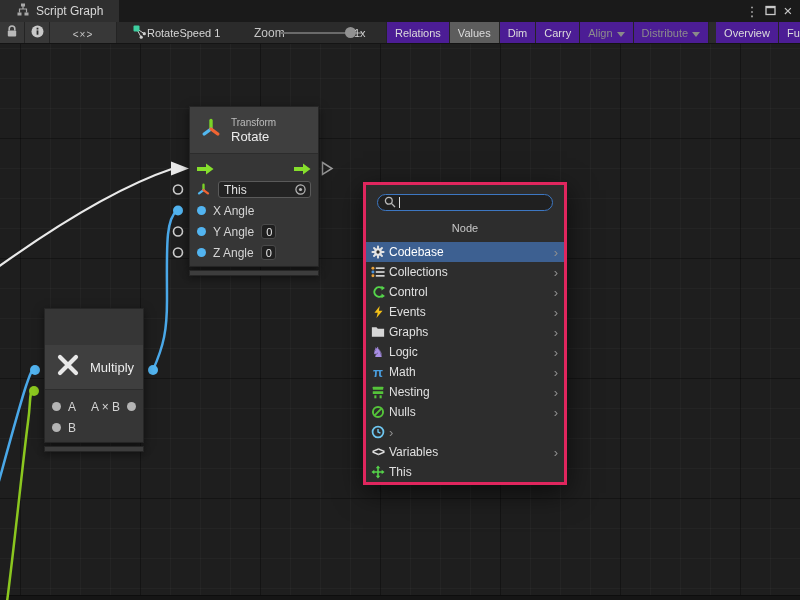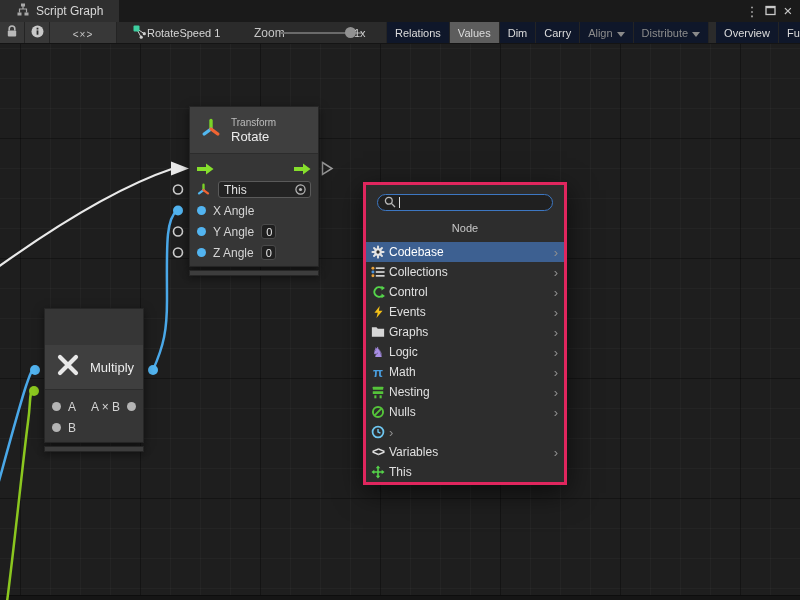--- a/index.html
+++ b/index.html
@@ -21,21 +21,21 @@
   .tb-icon-btn{height:22px;display:flex;align-items:center;justify-content:center;background:#383838;
     border-right:1px solid #242424;}
   .tbi-lock{width:25px;}.tbi-info{width:25px;}.tbi-code{width:67px;}
   .graph-ref{position:absolute;left:133px;top:0;height:22px;display:flex;align-items:center;
     font-size:11px;color:#d6d6d6;}
   .z-label{position:absolute;left:254px;top:0;height:22px;line-height:22px;font-size:12px;color:#c4c4c4;}
   .z-track{position:absolute;left:280px;top:10px;width:82px;height:2px;background:#6a6a6a;}
   .z-knob{position:absolute;left:345px;top:5px;width:11px;height:11px;border-radius:50%;background:#919191;}
   .z-value{position:absolute;left:354px;top:0;height:22px;line-height:22px;font-size:11px;color:#cfcfcf;}
   .tb-right{position:absolute;left:386px;top:0;display:flex;height:22px;border-left:1px solid #242424;}
-  .tb-btn{display:flex;align-items:center;gap:4px;height:22px;padding:0 8px;background:#0f172a;
+  .tb-btn{display:flex;align-items:center;gap:4px;height:22px;padding:0 8px;background:#4c1d95;
     border-right:1px solid #242424;font-size:11px;color:#dcdcdc;white-space:nowrap;flex:none;}
   .tb-btn.active{background:#5d5d5d;}
   .tb-btn.disabled{color:#8c8c8c;}
 
   
   .canvas{position:absolute;left:0;top:44px;width:800px;height:556px;overflow:hidden;
     background-color:#1e1e1e;
     background-image:
       linear-gradient(rgba(0,0,0,.45) 1px, transparent 1px),
       linear-gradient(90deg, rgba(0,0,0,.45) 1px, transparent 1px),

